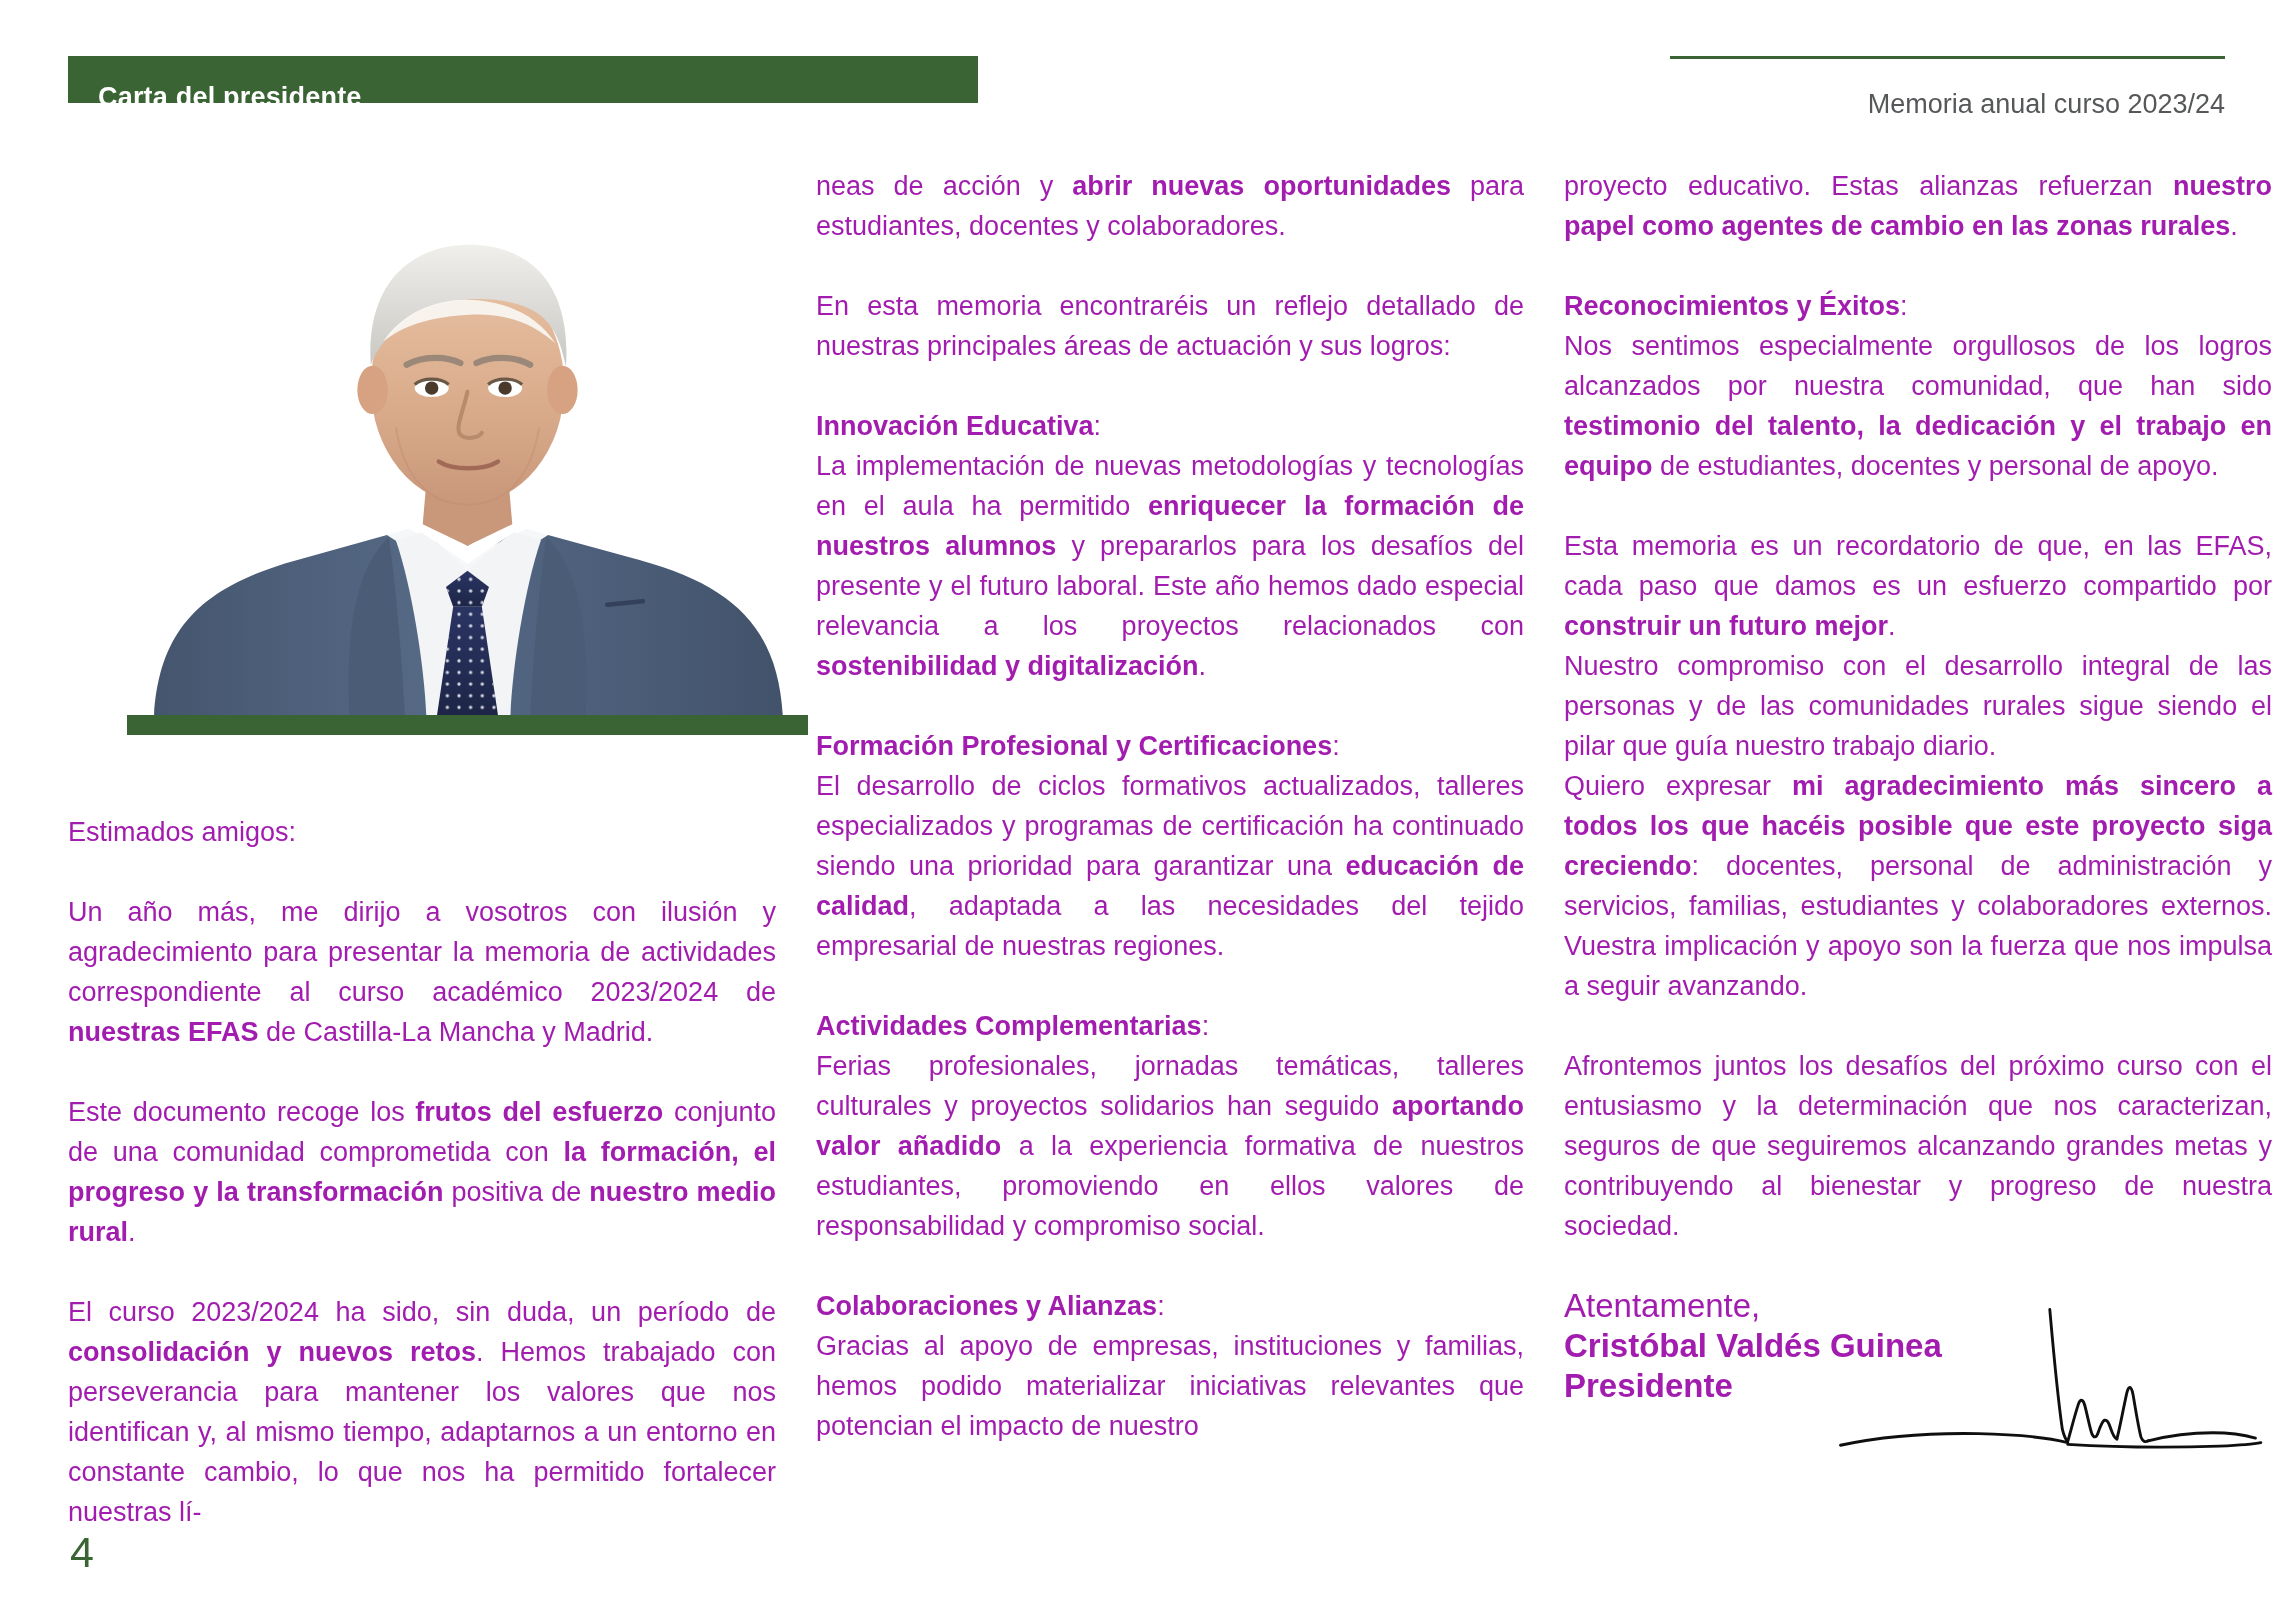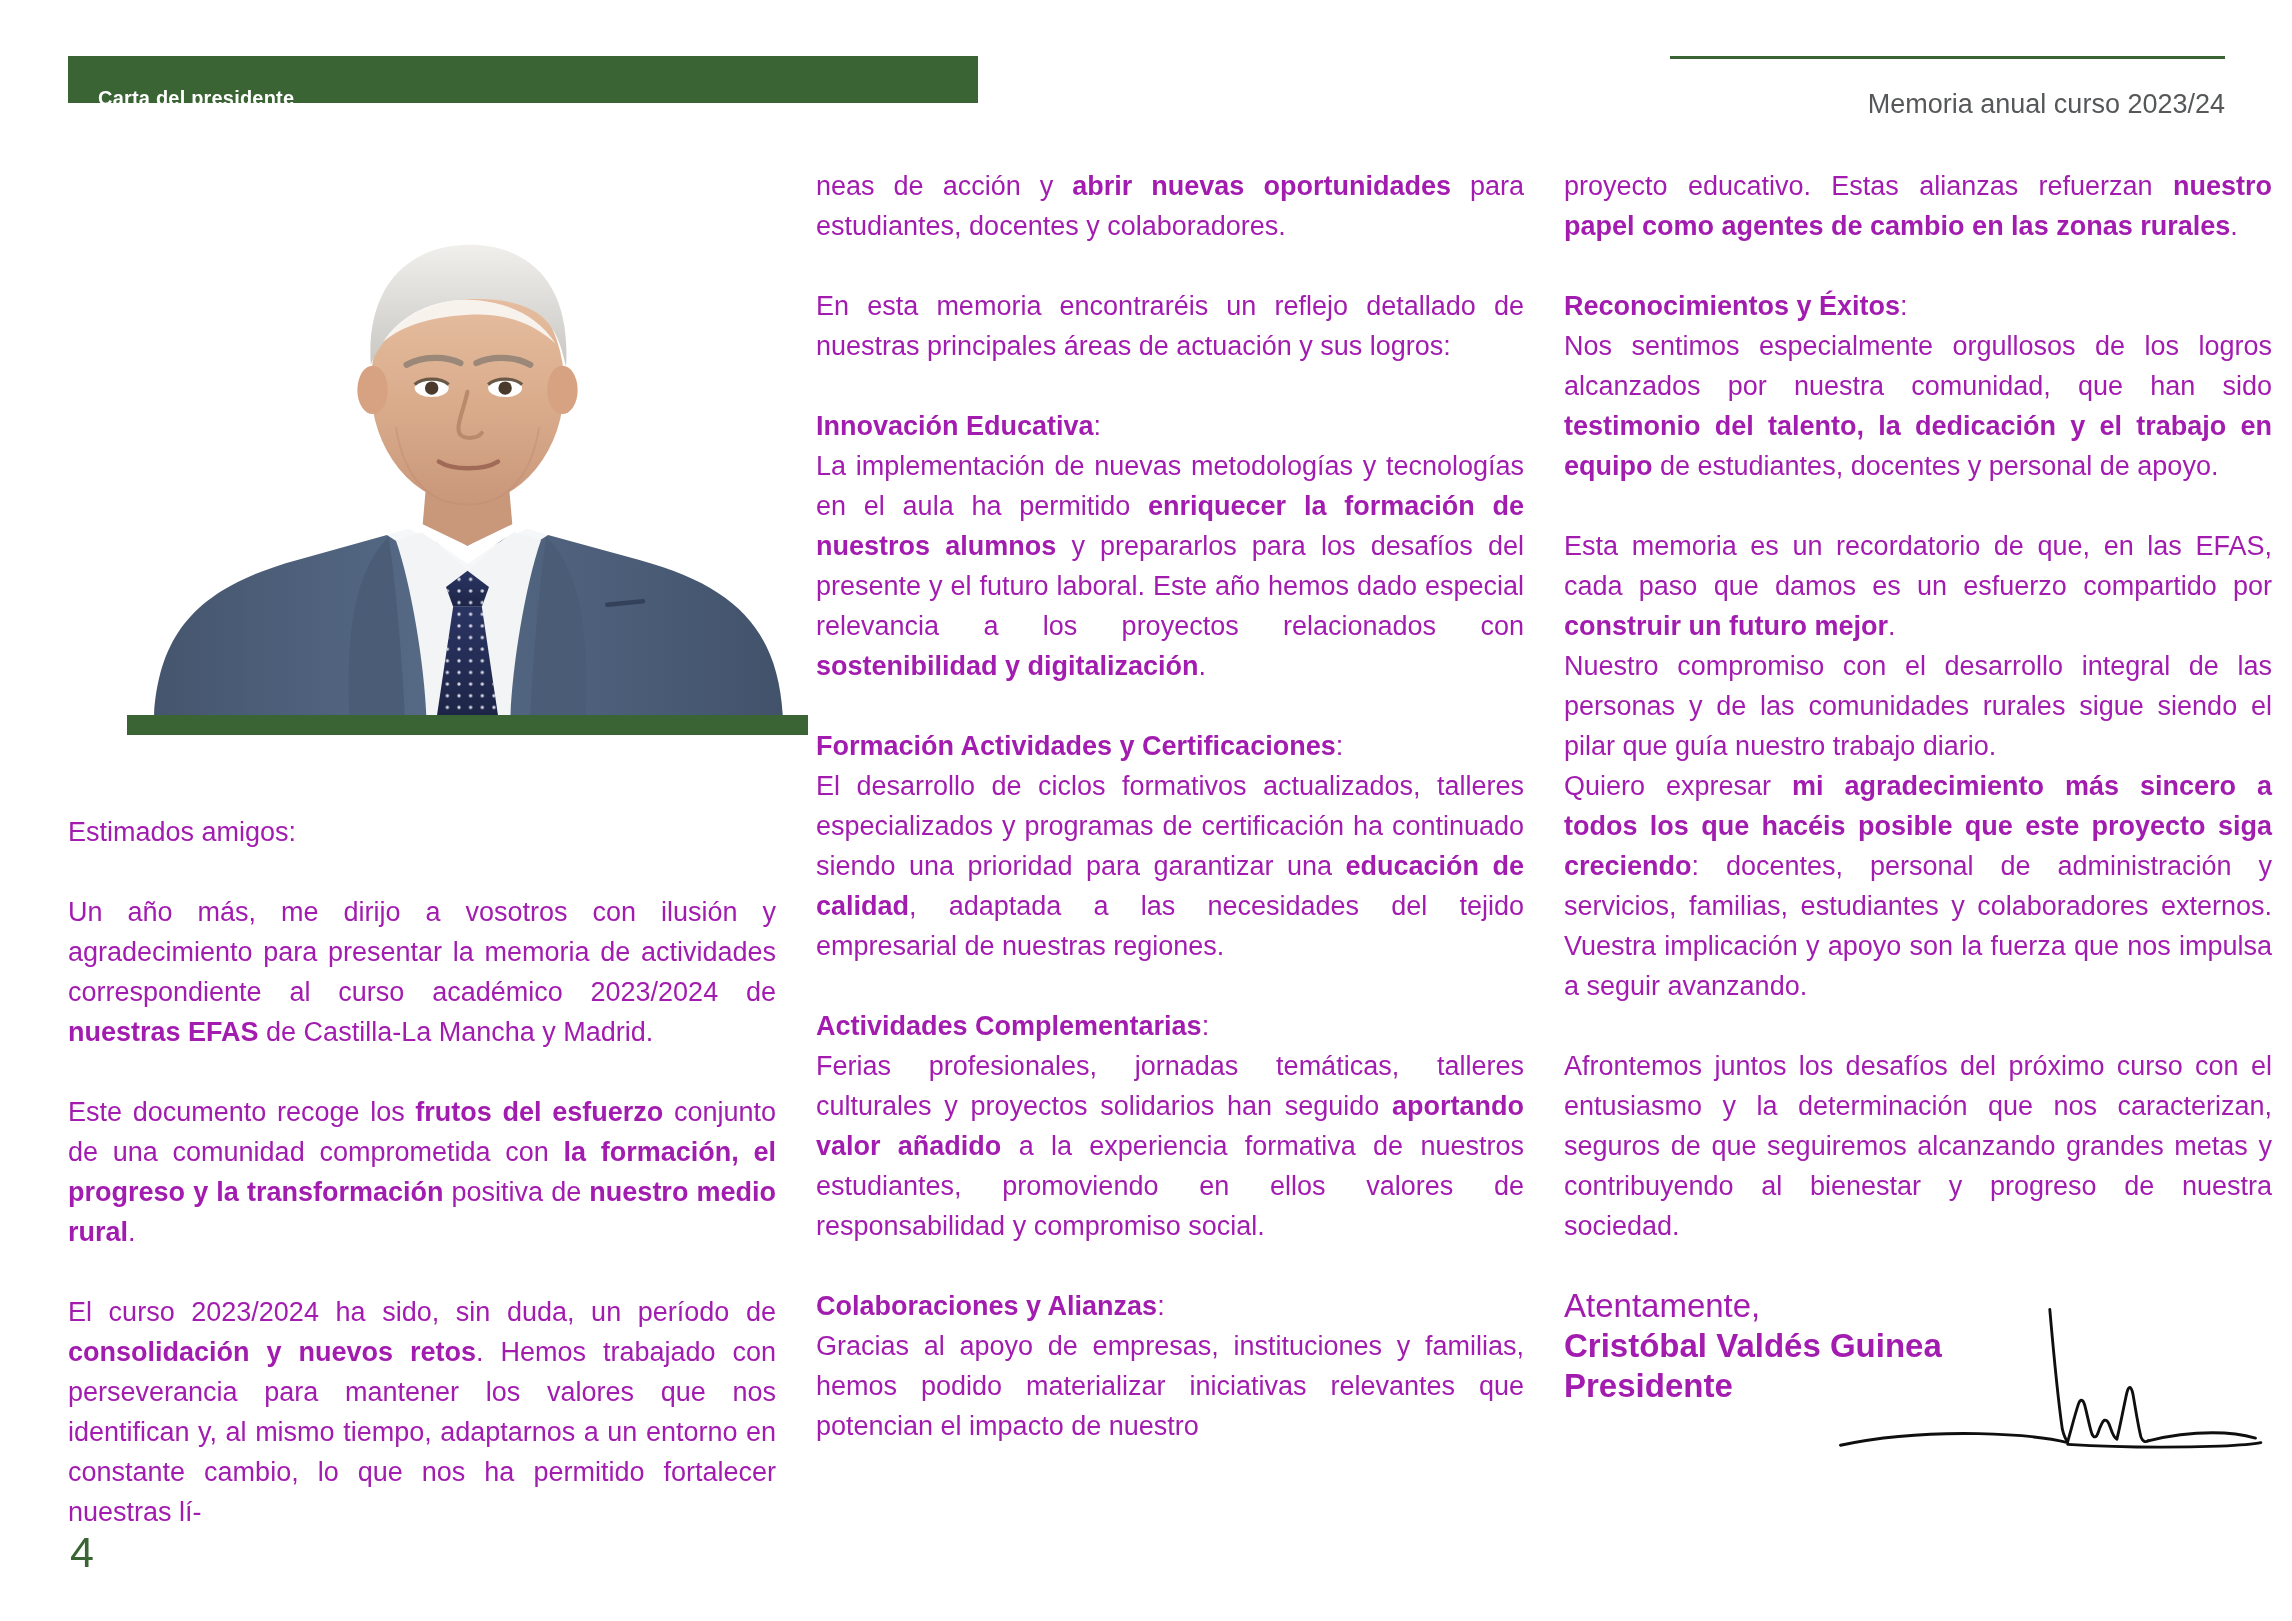--- a/index.html
+++ b/index.html
@@ -38,21 +38,21 @@
     left: 68px;
     top: 56px;
     width: 910px;
     height: 47px;
     background: #3a6433;
     display: flex;
     align-items: center;
   }
   .section-tab-label {
     color: #ffffff;
-    font-size: 20px;
+    font-size: 27px;
     font-weight: 700;
     letter-spacing: 0.2px;
     padding-left: 30px;
     line-height: 1;
     white-space: nowrap;
     margin-top: 36px;
   }
   .header-right {
     position: absolute;
     right: 68px;
@@ -283,21 +283,21 @@
         <p class="para"><span>neas de acción y </span><b>abrir nuevas oportunidades</b><span> para estudiantes, docentes y colaboradores.</span></p>
 
         <p class="para"><span>En esta memoria encontraréis un reflejo detallado de nuestras principales áreas de actuación y sus logros:</span></p>
 
         <div class="block">
           <p class="heading-line"><span>Innovación Educativa</span><span style="font-weight:400">:</span></p>
           <p><span>La implementación de nuevas metodologías y tecnologías en el aula ha permitido </span><b>enriquecer la formación de nuestros alumnos</b><span> y prepararlos para los desafíos del presente y el futuro laboral. Este año hemos dado especial relevancia a los proyectos relacionados con </span><b>sostenibilidad y digitalización</b><span>.</span></p>
         </div>
 
         <div class="block">
-          <p class="heading-line"><span>Formación Actividades y Certificaciones</span><span style="font-weight:400">:</span></p>
+          <p class="heading-line"><span>Formación Profesional y Certificaciones</span><span style="font-weight:400">:</span></p>
           <p><span>El desarrollo de ciclos formativos actualizados, talleres especializados y programas de certificación ha continuado siendo una prioridad para garantizar una </span><b>educación de calidad</b><span>, adaptada a las necesidades del tejido empresarial de nuestras regiones.</span></p>
         </div>
 
         <div class="block">
           <p class="heading-line"><span>Actividades Complementarias</span><span style="font-weight:400">:</span></p>
           <p><span>Ferias profesionales, jornadas temáticas, talleres culturales y proyectos solidarios han seguido </span><b>aportando valor añadido</b><span> a la experiencia formativa de nuestros estudiantes, promoviendo en ellos valores de responsabilidad y compromiso social.</span></p>
         </div>
 
         <div class="block" style="margin-bottom:0">
           <p class="heading-line"><span>Colaboraciones y Alianzas</span><span style="font-weight:400">:</span></p>

